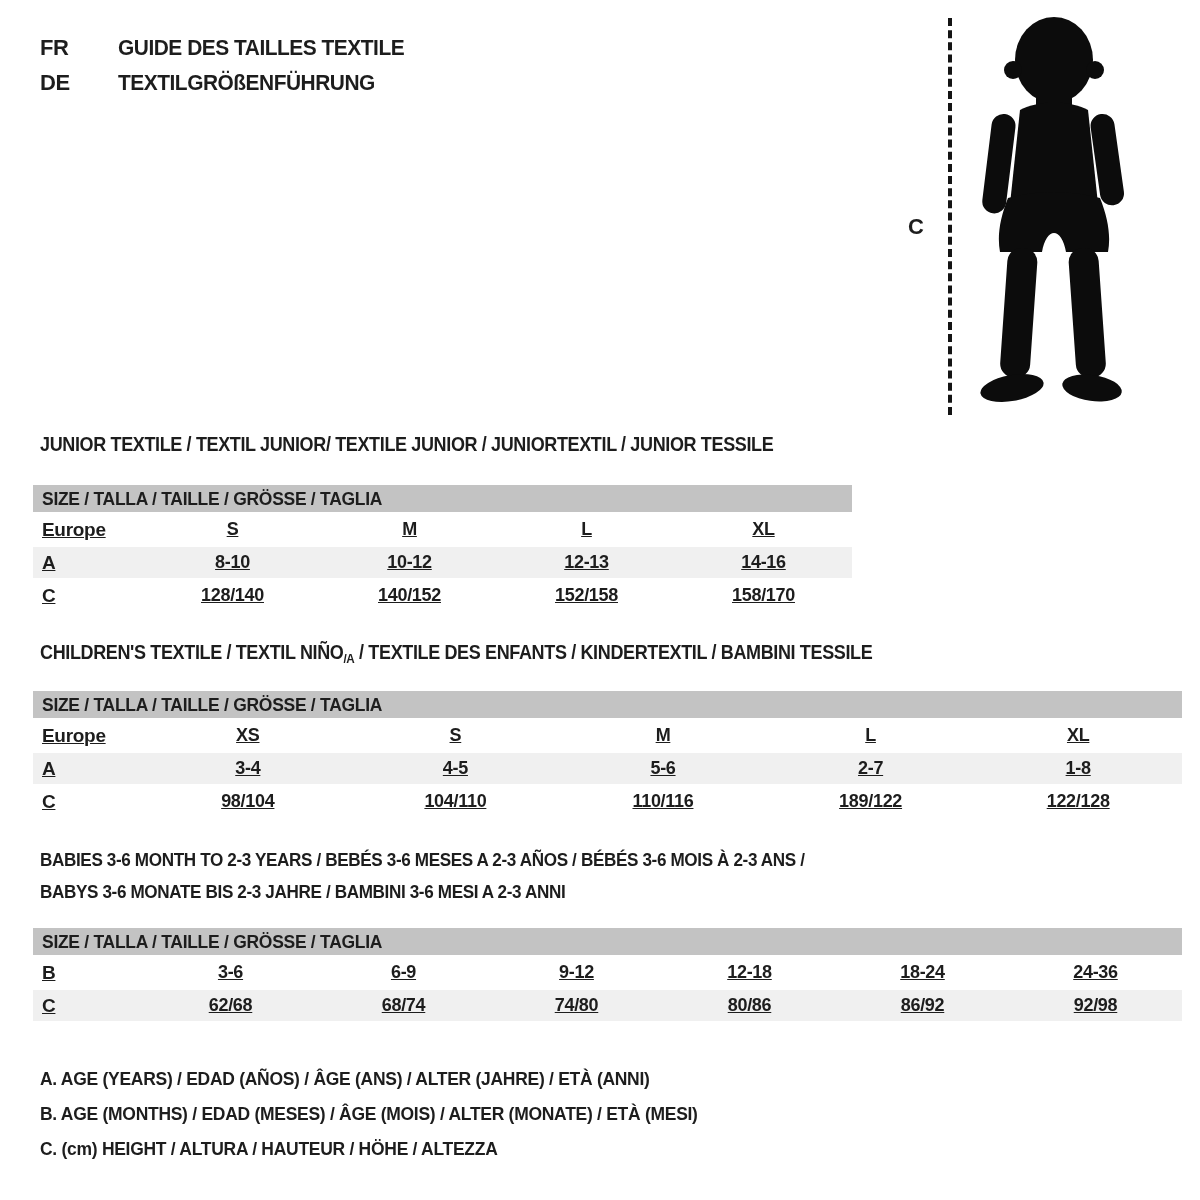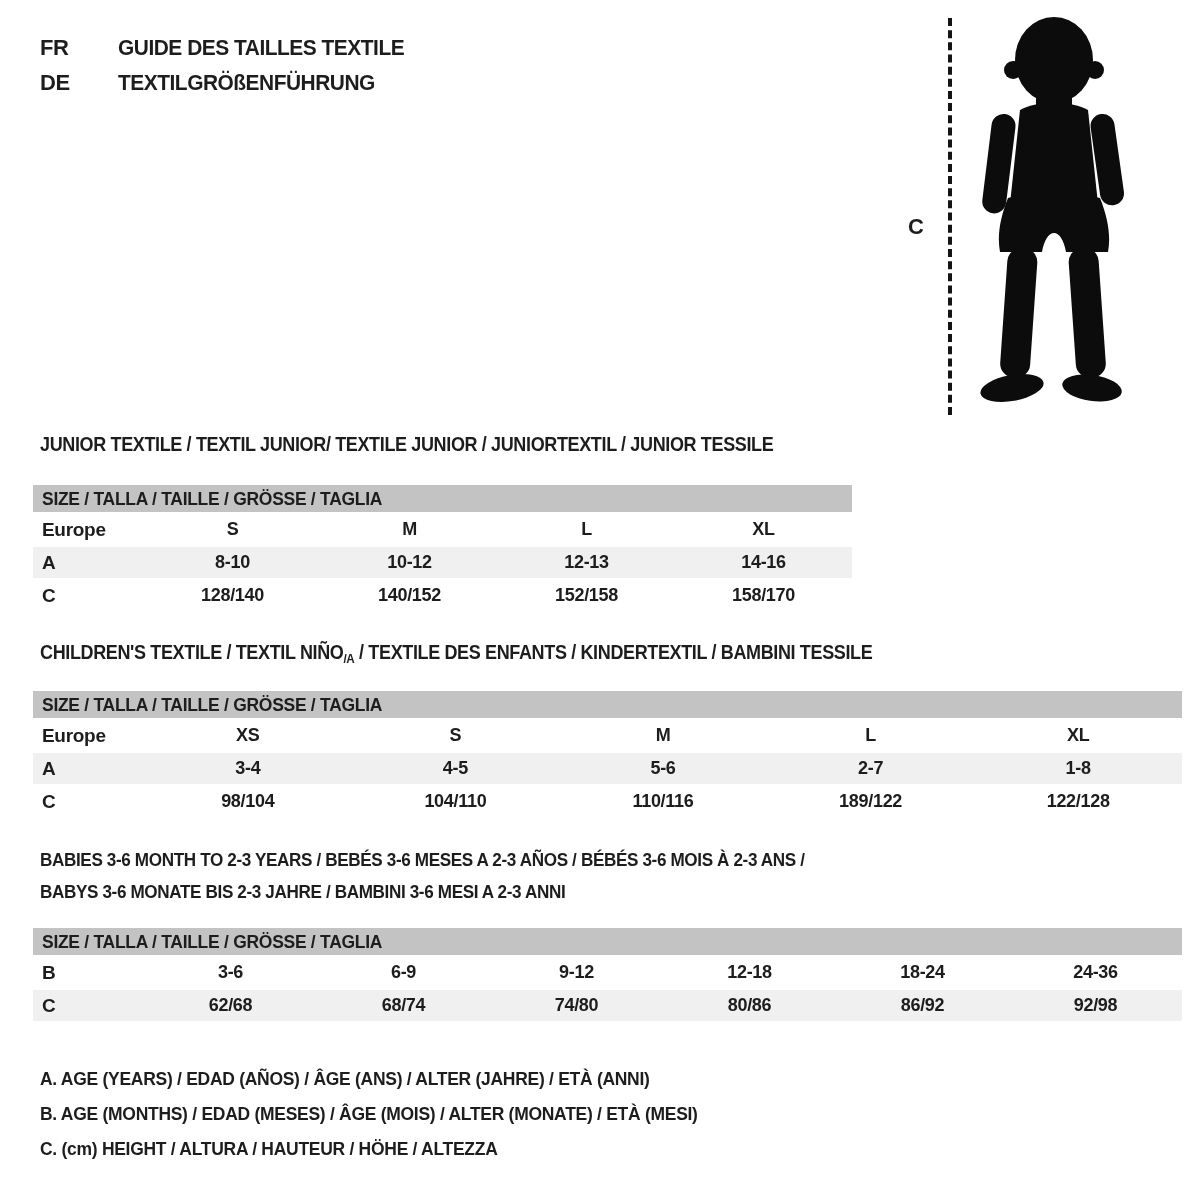--- a/index.html
+++ b/index.html
@@ -23,21 +23,21 @@
   .silhouette{position:absolute;left:967px;top:12px;}
 
   
   .sec-heading{position:absolute;left:40px;font-size:20px;font-weight:bold;letter-spacing:-0.4px;white-space:nowrap;transform:scaleX(0.9);transform-origin:0 50%;}
   .sec-heading .sub{font-size:13px;vertical-align:-4px;}
 
   
   .size-table{position:absolute;left:33px;}
   .t-header{height:27px;background:var(--header-bg);display:flex;align-items:center;padding-left:9px;font-size:19px;font-weight:bold;letter-spacing:-0.3px;box-sizing:border-box;}
   .t-header span{transform:scaleX(0.92);transform-origin:0 50%;white-space:nowrap;}
-  .t-row{height:31px;display:flex;align-items:center;margin-top:2px;}
+  .t-row{height:31px;display:flex;align-items:center;margin-top:2px;text-decoration:underline;}
   .t-row.striped{background:var(--stripe-bg);}
   .t-label{width:102px;padding-left:9px;font-size:19px;font-weight:bold;letter-spacing:-0.3px;}
   .t-cell{flex:1;text-align:center;font-size:18px;font-weight:bold;letter-spacing:-0.3px;}
 
   
   .legend-line{position:absolute;left:40px;font-size:19px;font-weight:bold;letter-spacing:-0.3px;white-space:nowrap;transform:scaleX(0.92);transform-origin:0 50%;}
 </style>
 </head>
 <body>
 

